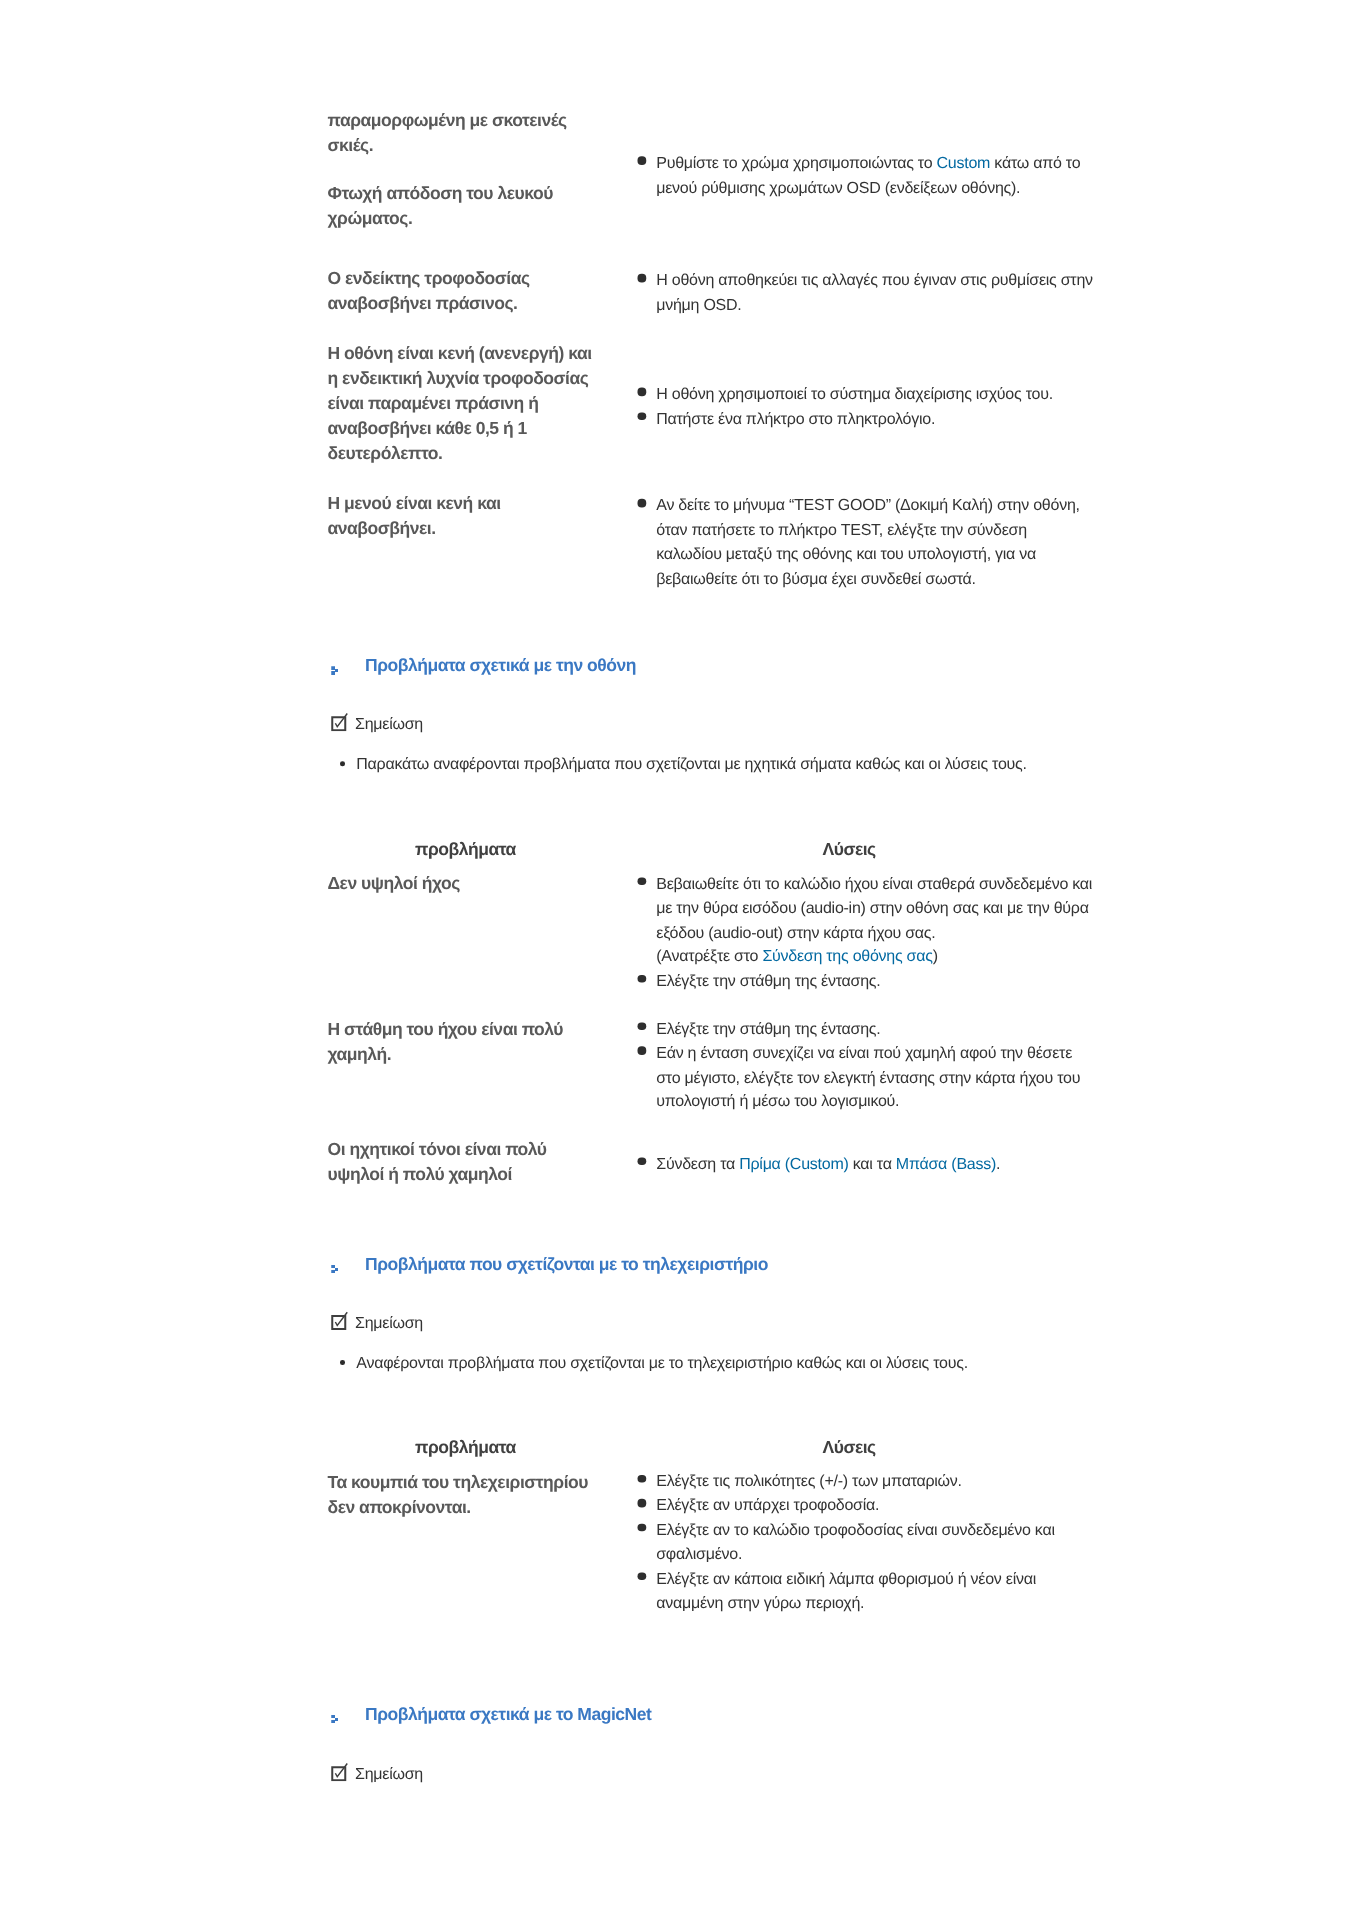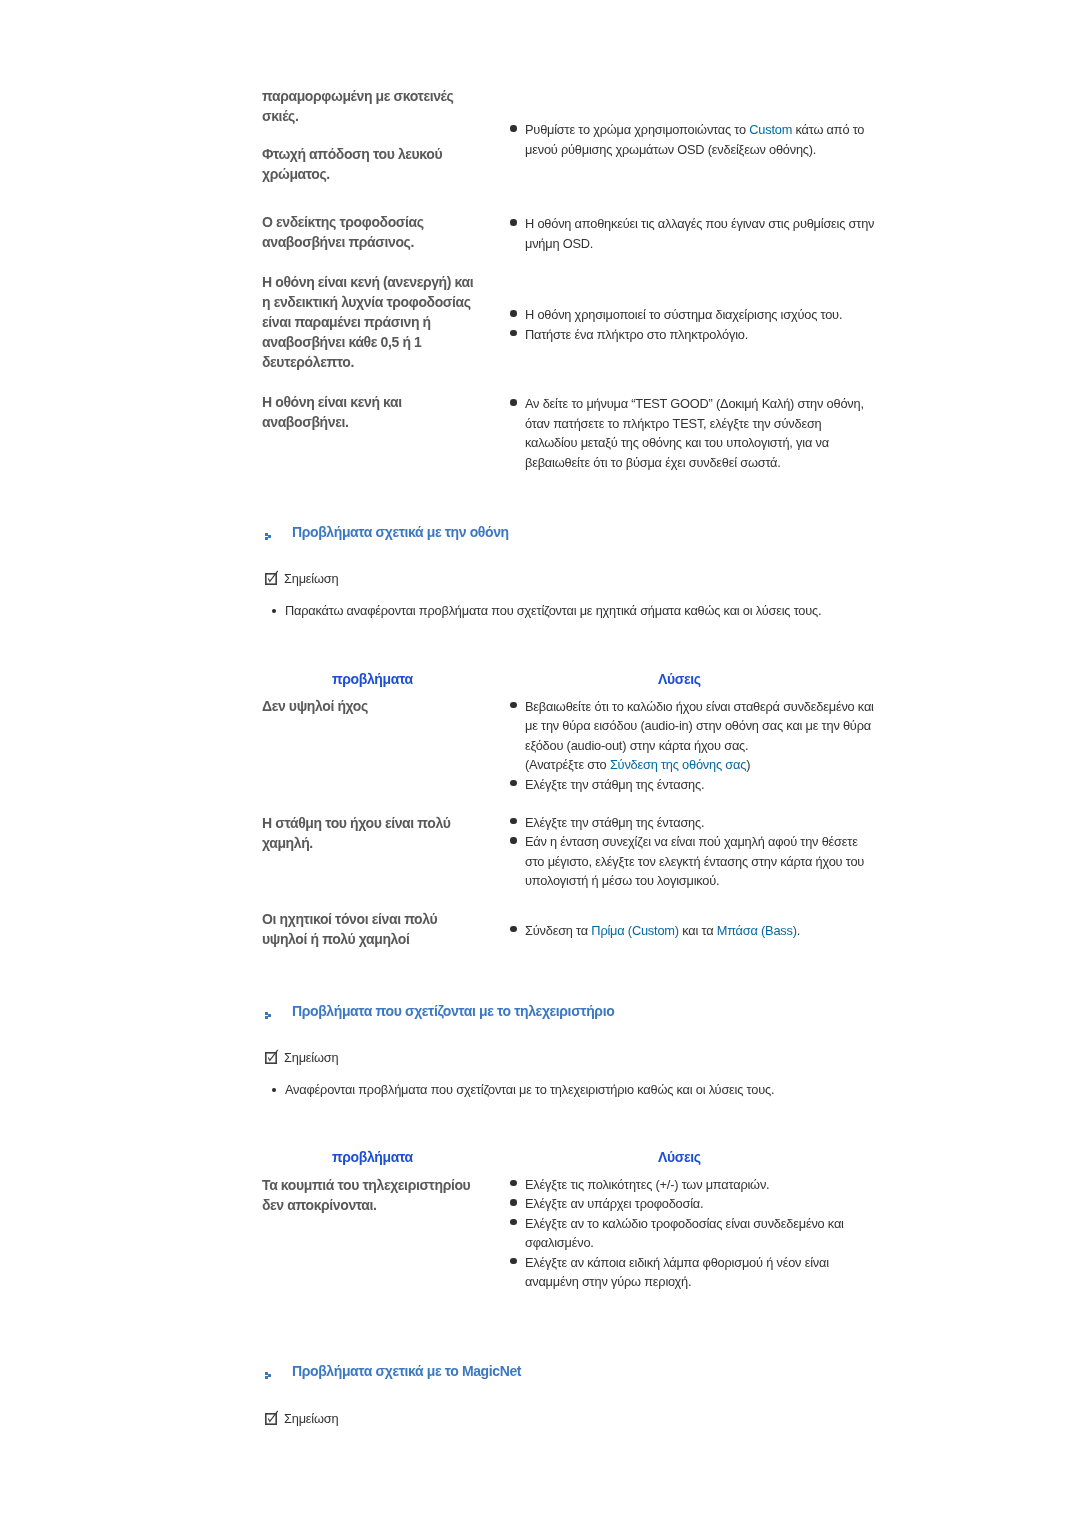--- a/index.html
+++ b/index.html
@@ -57,21 +57,21 @@
   }
   .nbody .d{
     position:absolute;left:-0.3px;top:6px;width:3.8px;height:3.8px;border-radius:50%;background:#2b2b2b;
   }
   .nbody .t{position:absolute;left:13px;top:0px;}
 
   
   .thdr{
     position:absolute;
     font-family:"Liberation Sans",sans-serif;
-    font-weight:bold;font-size:14px;letter-spacing:-0.38px;color:#1d4ed8;
+    font-weight:bold;font-size:14px;letter-spacing:-0.38px;color:#404040;
     white-space:nowrap;
   }
 </style>
 </head>
 <body>
 
 <div class="page">
 
   <div class="prob" style="top:74px">
     <div class="ln">παραμορφωμένη με σκοτεινές</div>
@@ -114,21 +114,21 @@
       <span class="bu"></span>
       <div class="ln">Η οθόνη χρησιμοποιεί το σύστημα διαχείρισης ισχύος του.</div>
     </div>
     <div class="li">
       <span class="bu"></span>
       <div class="ln">Πατήστε ένα πλήκτρο στο πληκτρολόγιο.</div>
     </div>
   </div>
 
   <div class="prob" style="top:380px">
-    <div class="ln">Η οθόνη είναι κενή και</div>
+    <div class="ln">Η μενού είναι κενή και</div>
     <div class="ln">αναβοσβήνει.</div>
   </div>
   <div class="sol" style="top:382px">
     <div class="li">
       <span class="bu"></span>
       <div class="ln">Αν δείτε το μήνυμα “TEST GOOD” (Δοκιμή Καλή) στην οθόνη,</div>
       <div class="ln">όταν πατήσετε το πλήκτρο TEST, ελέγξτε την σύνδεση</div>
       <div class="ln">καλωδίου μεταξύ της οθόνης και του υπολογιστή, για να</div>
       <div class="ln">βεβαιωθείτε ότι το βύσμα έχει συνδεθεί σωστά.</div>
     </div>

